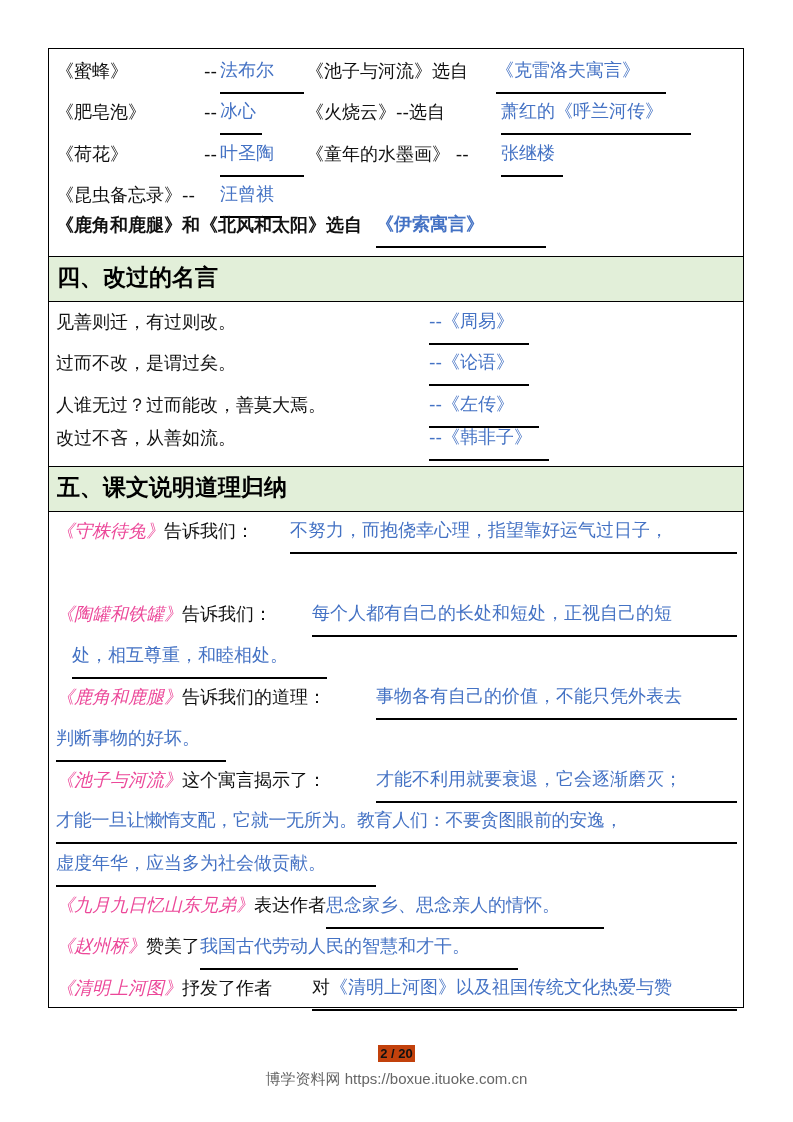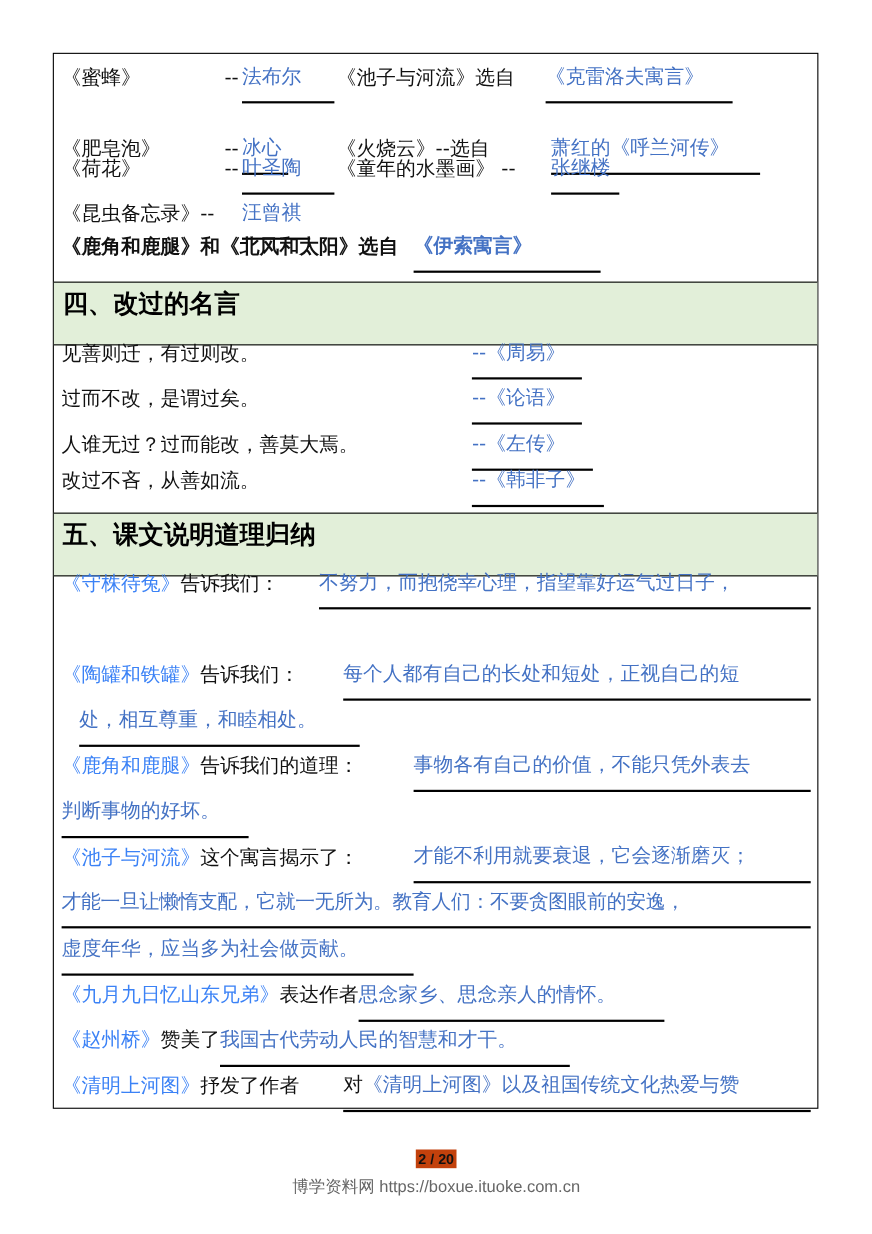--- a/index.html
+++ b/index.html
@@ -3,23 +3,23 @@
 <meta charset="utf-8">
 <style>
   html, body { margin: 0; padding: 0; background: #ffffff; }
   body { width: 793px; height: 1122px; position: relative; overflow: hidden;
          font-family: "DejaVu Sans", "Liberation Sans", sans-serif; color: #111; }
   .page-table { position: absolute; left: 48px; top: 48px; width: 696px; height: 960px;
                 border: 1.5px solid #000; box-sizing: border-box; }
   .line { position: absolute; left: 7px; right: 6px; height: 24px; font-size: 18px;
           line-height: 24px; white-space: nowrap; }
   .blue { color: #4472C4; }
-  .red { color: #3b82f6; }
+  .red { color: #ec4899; font-style: italic; }
   .ul { border-bottom: 2px solid #000; padding-bottom: 11px; display: inline-block; line-height: 22px; }
-  .section-header { position: absolute; left: 0; right: 0; height: 58px; background: #E2EFD9;
+  .section-header { position: absolute; left: 0; right: 0; height: 46px; background: #E2EFD9;
                     border-top: 1.5px solid #000; border-bottom: 1.5px solid #000; box-sizing: border-box; }
   .section-header span { position: absolute; left: 8px; top: 6px; font-size: 23px; font-weight: bold;
                          line-height: 28px; color: #000; }
   .abs { position: absolute; top: 0; }
   .footer-page { position: absolute; left: 0; right: 0; top: 1046px; text-align: center; font-size: 13px;
                  font-family: "Liberation Sans", sans-serif; font-weight: bold; }
   .footer-page span { background: #c2410c; padding: 1px 2px; }
   .footer-site { position: absolute; left: 0; right: 0; top: 1070px; text-align: center; font-size: 15px;
                  color: #666; font-family: "Liberation Sans", sans-serif; }
   .wrap-line { position: absolute; left: 7px; right: 6px; font-size: 18px; line-height: 24px; white-space: nowrap; }
@@ -29,21 +29,21 @@
 
 <div class="page-table">
 
   <div class="line" style="top:10px;">
     <span class="abs" style="left:0;">《蜜蜂》</span>
     <span class="abs" style="left:148px;">--</span>
     <span class="abs blue ul" style="left:164px;width:84px;">法布尔</span>
     <span class="abs" style="left:250px;">《池子与河流》选自</span>
     <span class="abs blue ul" style="left:440px;width:170px;">《克雷洛夫寓言》</span>
   </div>
-  <div class="line" style="top:51px;margin-top:24px;">
+  <div class="line" style="top:51px;">
     <span class="abs" style="left:0;">《肥皂泡》</span>
     <span class="abs" style="left:148px;">--</span>
     <span class="abs blue ul" style="left:164px;width:42px;">冰心</span>
     <span class="abs" style="left:250px;">《火烧云》--选自</span>
     <span class="abs blue ul" style="left:445px;width:190px;">萧红的《呼兰河传》</span>
   </div>
   <div class="line" style="top:93px;">
     <span class="abs" style="left:0;">《荷花》</span>
     <span class="abs" style="left:148px;">--</span>
     <span class="abs blue ul" style="left:164px;width:84px;">叶圣陶</span>

